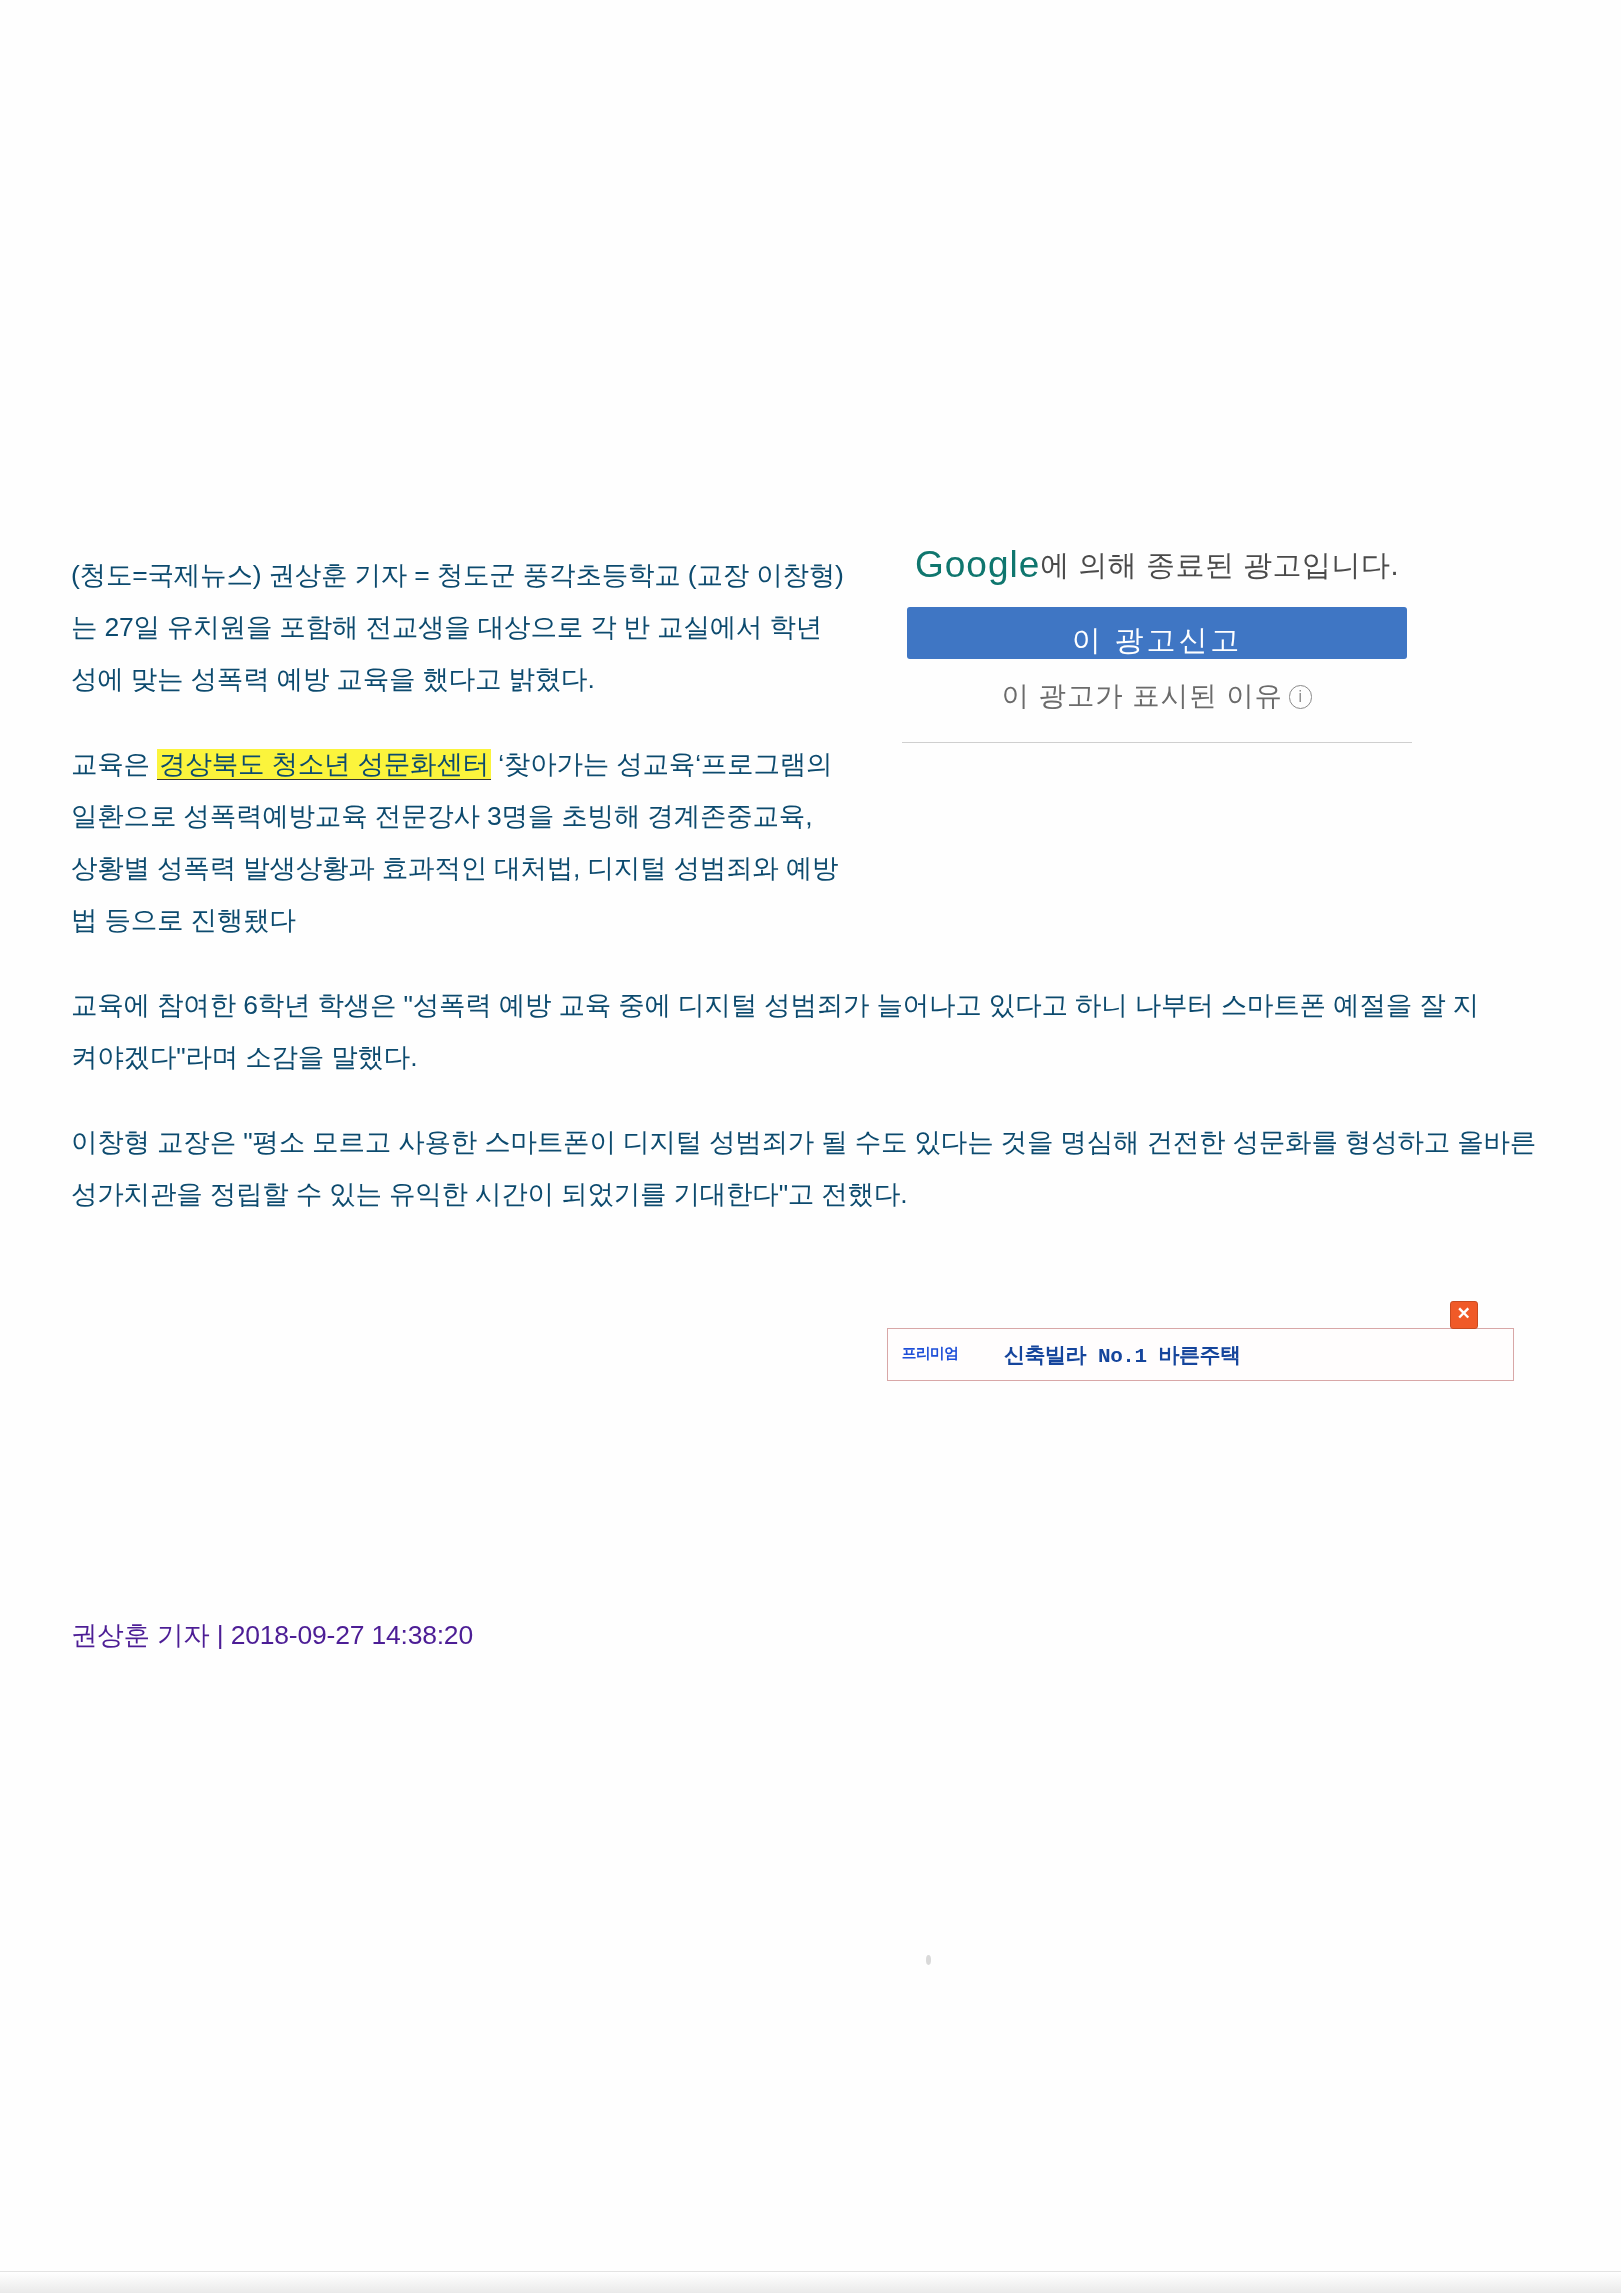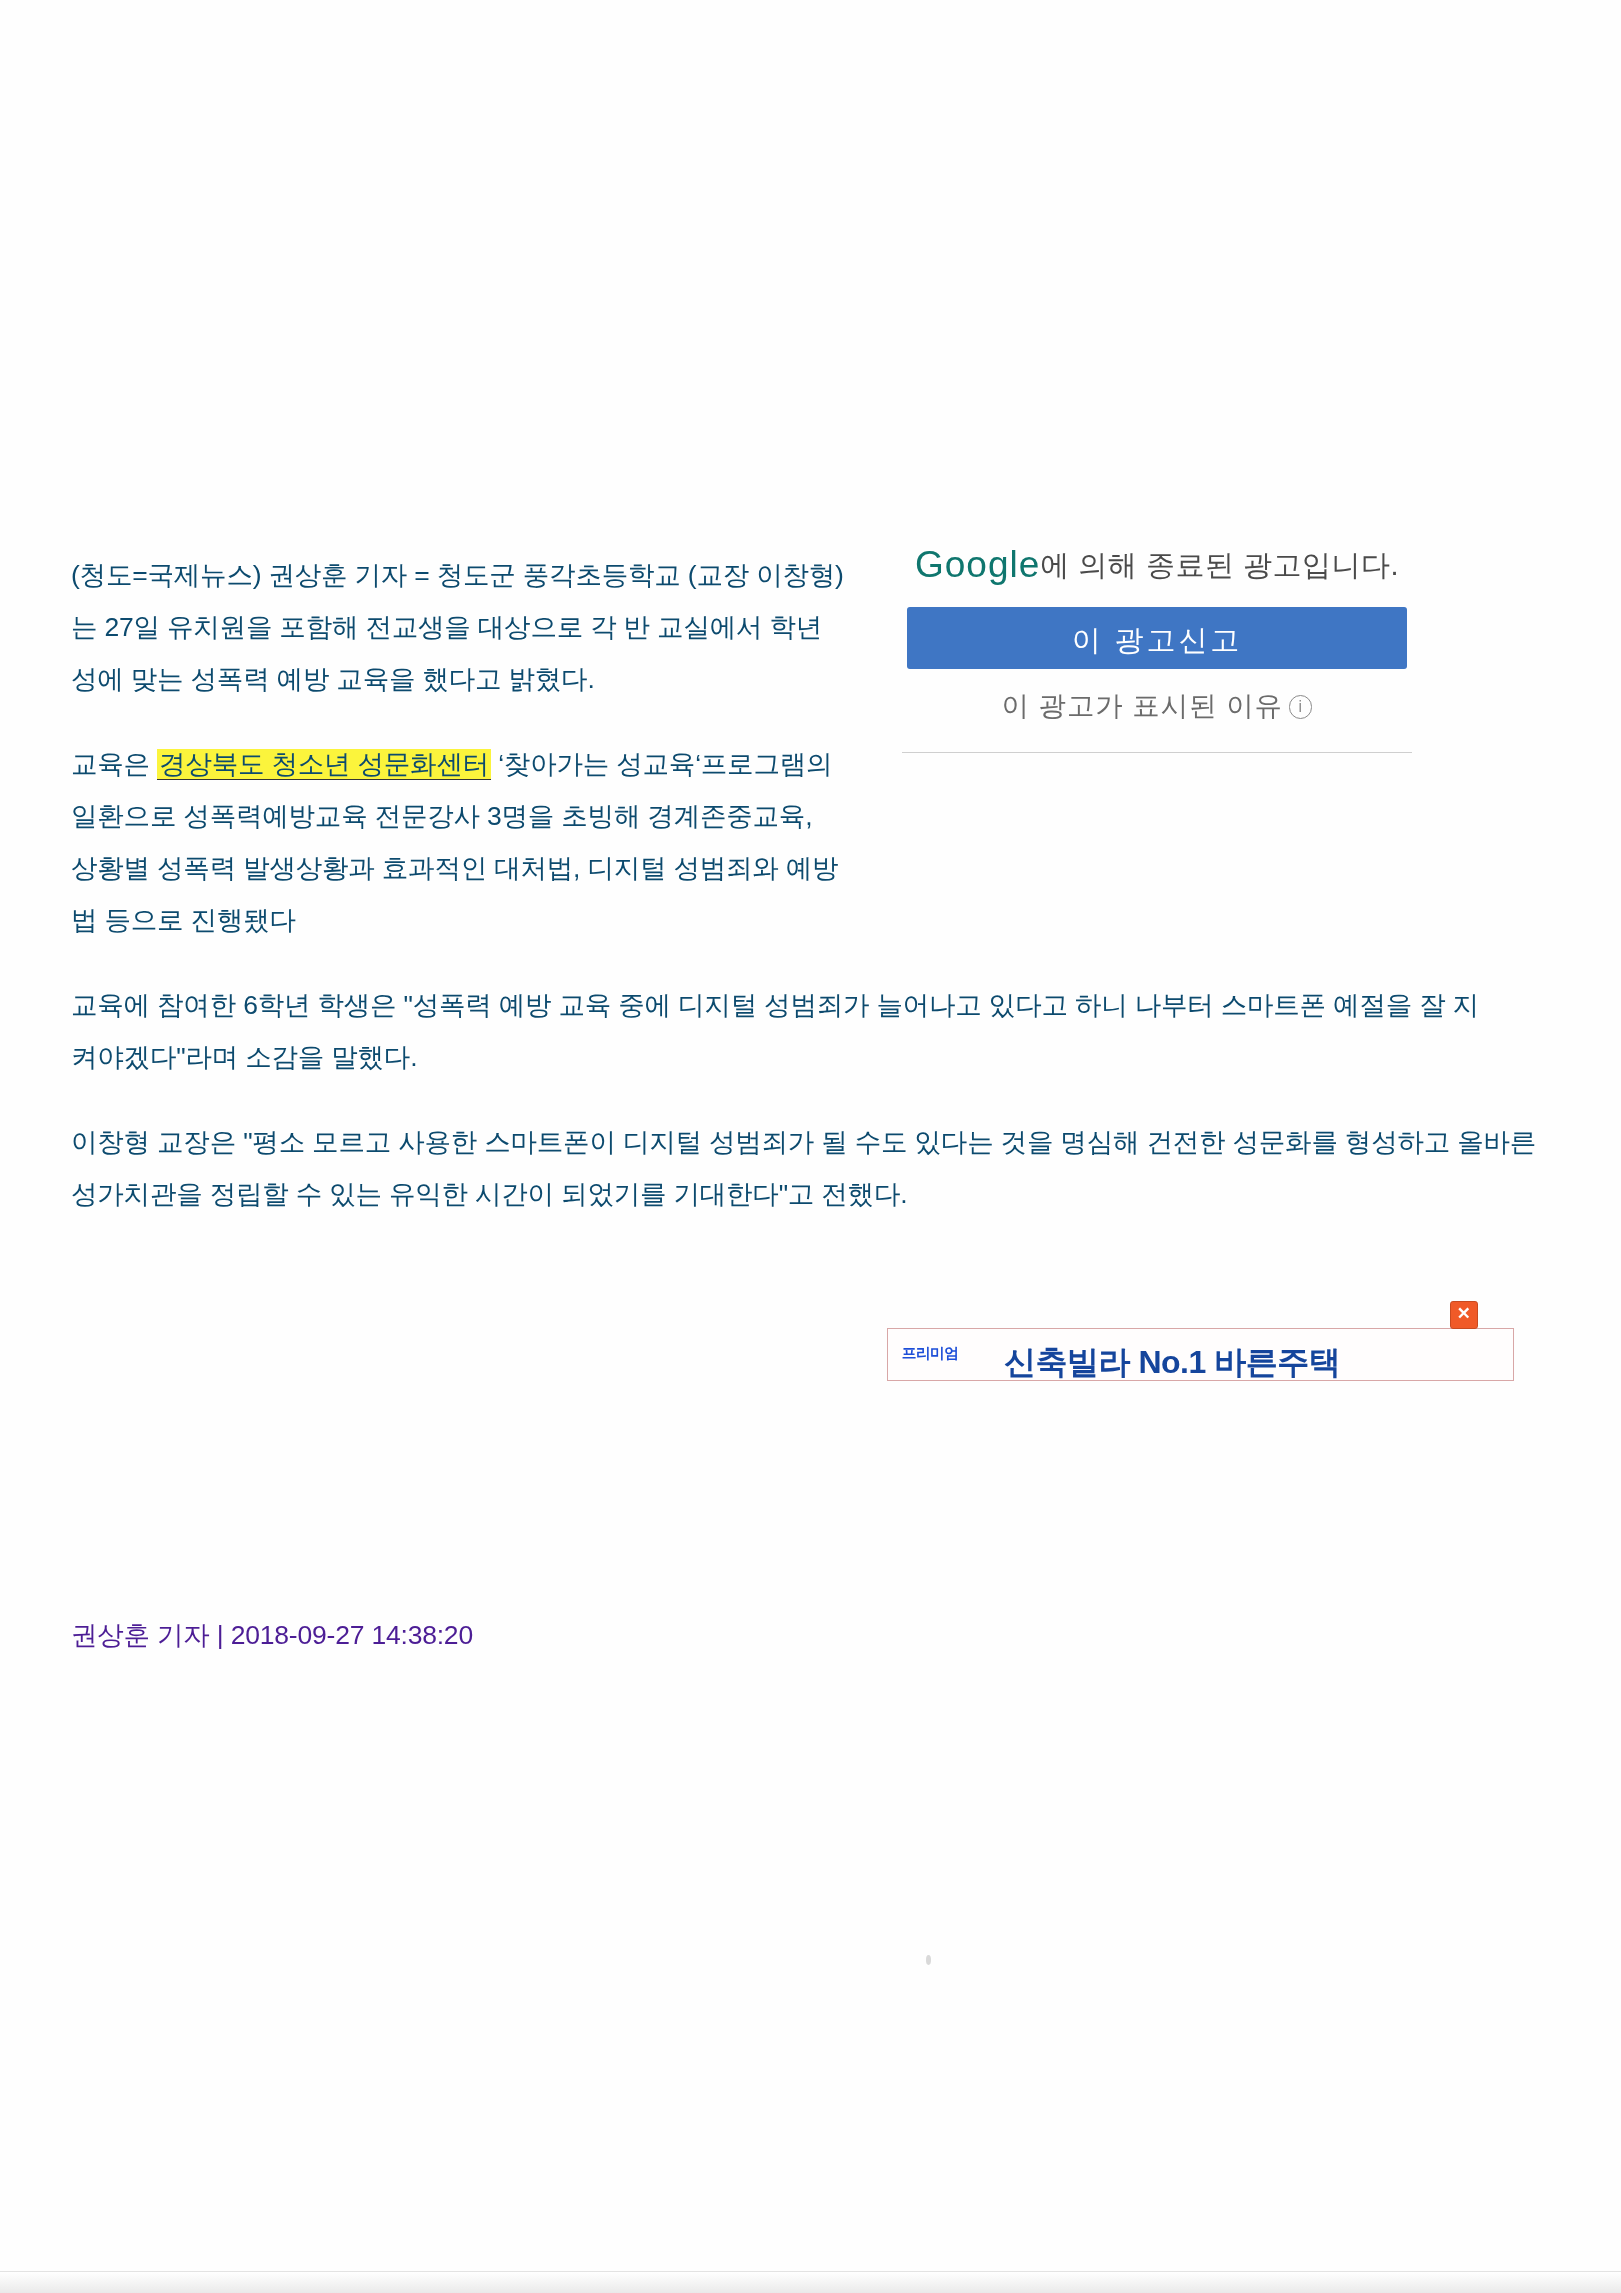--- a/index.html
+++ b/index.html
@@ -72,21 +72,21 @@
   .goog {
     font-size: 37px;
     letter-spacing: 1px;
     color: #0f766e;
     vertical-align: -2px;
   }
   .ad-btn {
     display: block;
     margin: 13.7px auto 0 auto;
     width: 500px;
-    height: 62px;
+    height: 52px;
     line-height: 65px;
     background: #3f76c4;
     color: #ffffff;
     font-size: 29px;
     letter-spacing: 2.9px;
     border: none;
     border-radius: 2.9px;
     font-family: "Liberation Sans", sans-serif;
     cursor: pointer;
   }
@@ -130,24 +130,25 @@
     position: absolute;
     left: 13.7px; top: 14.7px;
     font-size: 14.7px;
     color: #1d4ed8;
     font-weight: bold;
     letter-spacing: -0.5px;
   }
   .banner .btxt {
     position: absolute;
     left: 116px; top: 11.8px;
-    font-size: 32px;
+    font-size: 21px;
     color: #15459c;
     font-weight: bold;
     letter-spacing: -0.5px;
+    font-family: Liberation Mono, monospace;
   }
   .banner-close {
     position: absolute;
     left: 1450px;
     top: 1301px;
     width: 25.5px; height: 25.5px;
     background: #f05a28;
     border: 1px solid #c84a20;
     border-radius: 2.9px;
     color: #fff;

